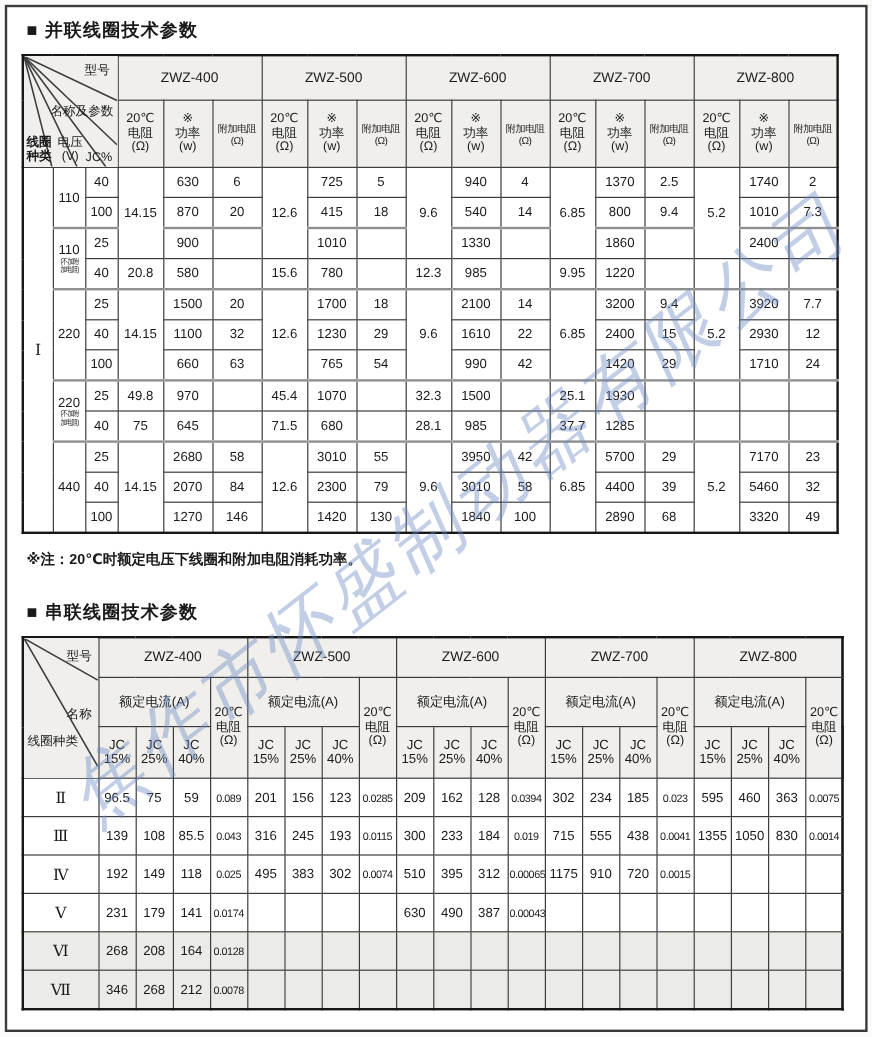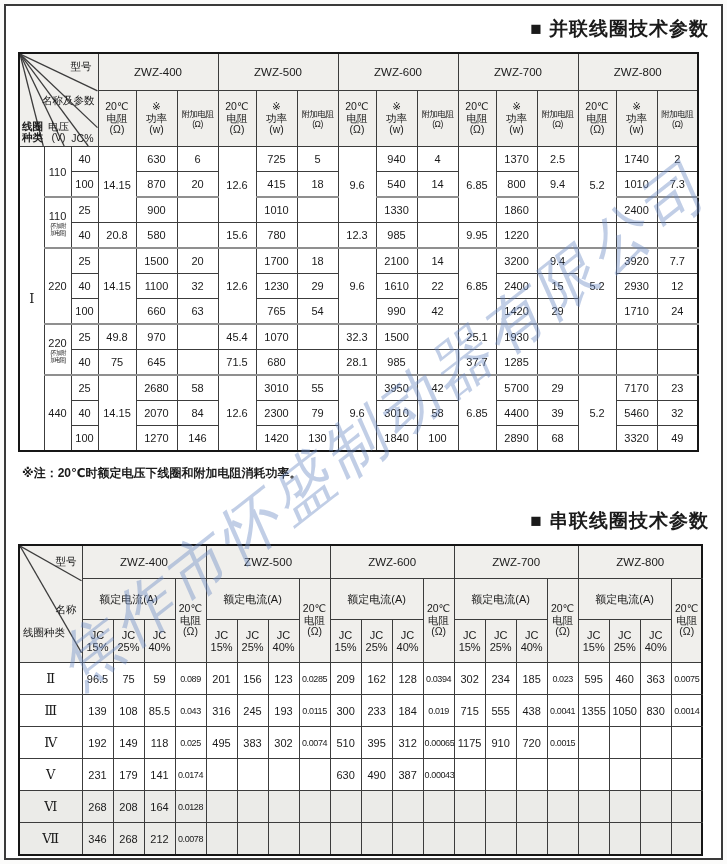--- a/index.html
+++ b/index.html
@@ -2,21 +2,21 @@
 <html><head>
 <meta charset="utf-8">
 <style>
   html,body{margin:0;padding:0;}
   body{
     width:727px;height:864px;position:relative;overflow:hidden;background:#fbfbfa;
     font-family:"Liberation Sans","DejaVu Sans",sans-serif;color:#1a1a1a;
   }
   .frame{position:absolute;inset:4px;border:2px solid #3a3a3a;background:#fff;}
   .content{position:absolute;inset:0;padding:16px 18px;}
-  .sec-title{margin:0 0 10px 4px;font-size:19px;font-weight:bold;letter-spacing:1px;text-align:right;}
+  .sec-title{margin:0 0 10px 4px;font-size:15px;font-weight:bold;letter-spacing:1px;}
   .sec-title.second{margin-top:26px;}
   table{border-collapse:collapse;table-layout:fixed;background:#fff;}
   .t1{width:678px;border:2.5px solid #161616;}
   .t2{width:682px;border:2.5px solid #161616;}
   th,td{border:1px solid #3c3c3c;padding:0 1px;text-align:center;vertical-align:middle;
         font-size:11px;line-height:12px;white-space:pre-line;overflow:hidden;}
   thead th{background:#f0efec;font-weight:normal;}
   .t1 thead tr:first-child th{height:36px;font-size:11.5px;}
   .t1 thead tr:last-child th{height:55px;}
   .t1 tbody td{height:24px;}

